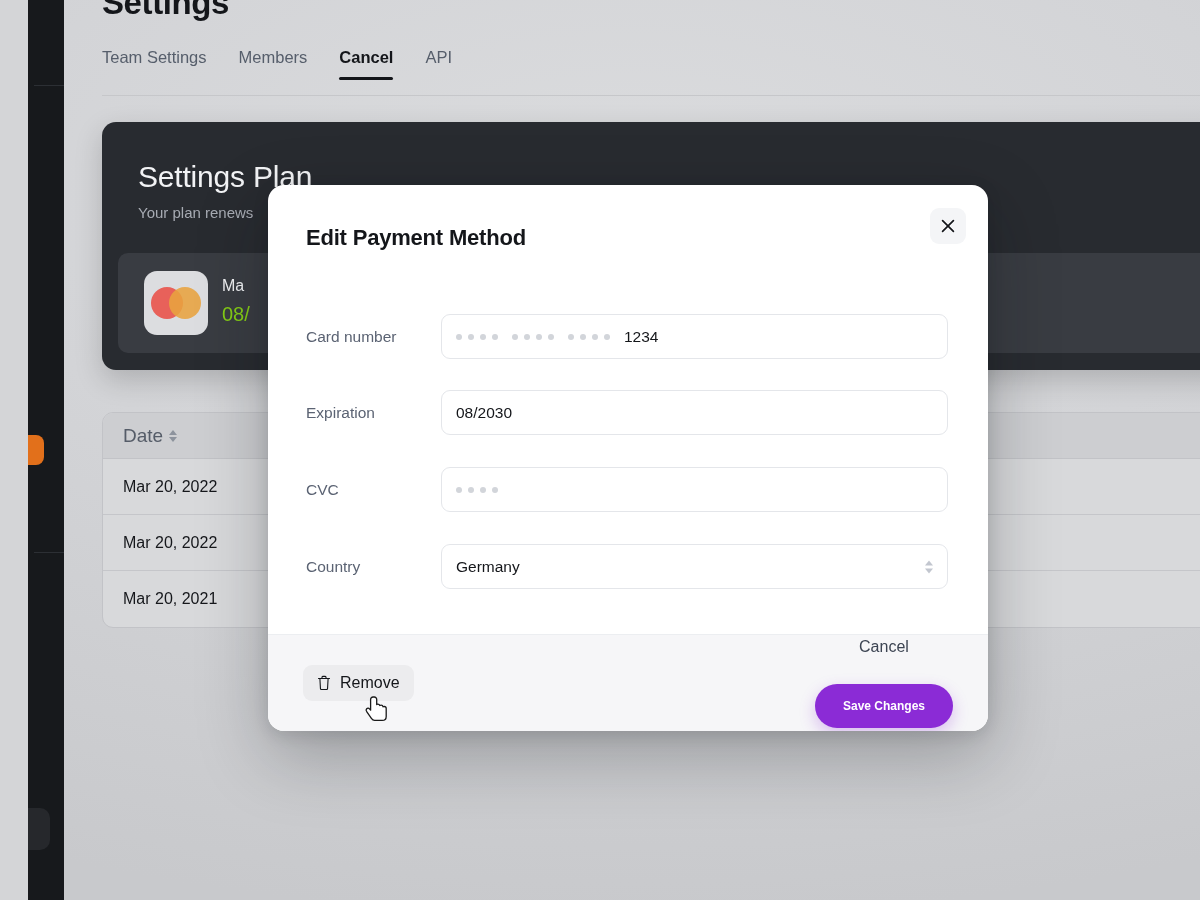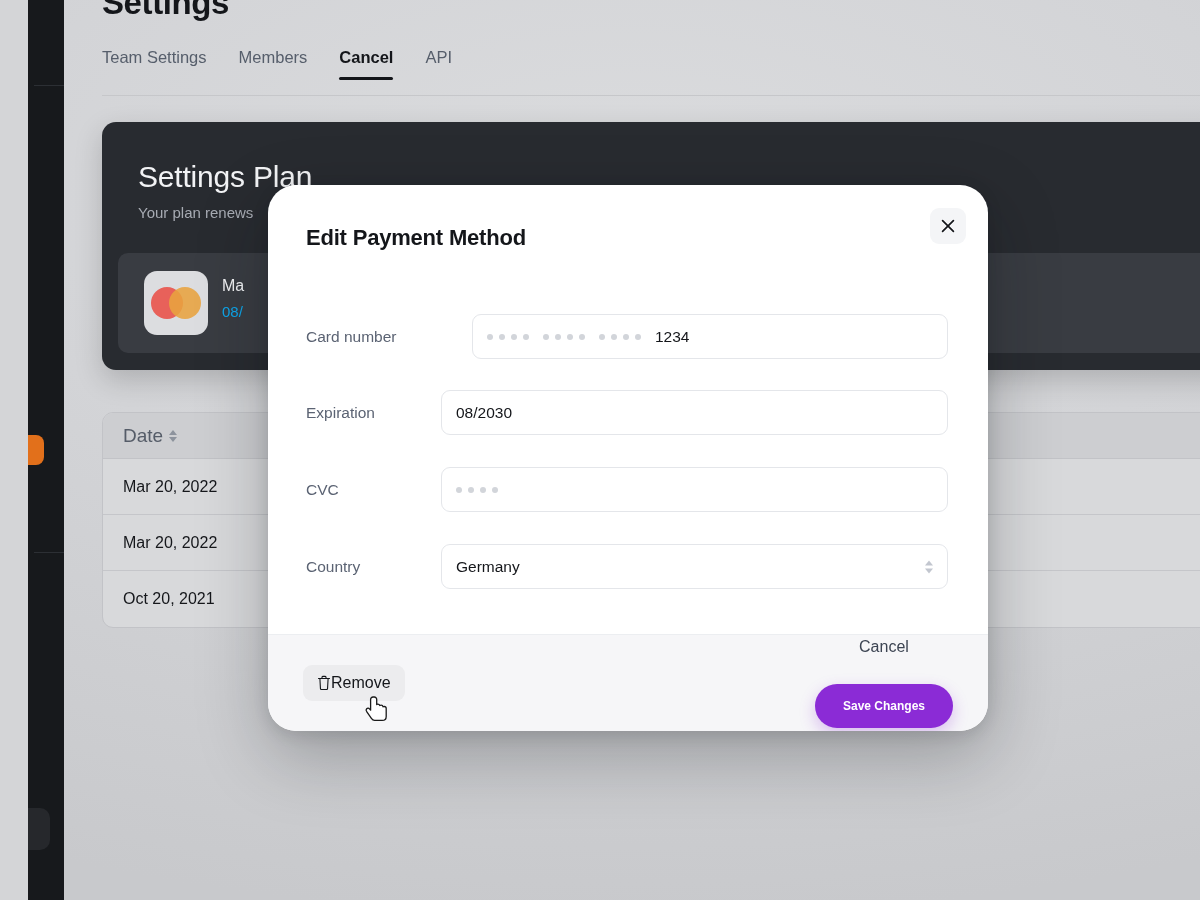--- a/index.html
+++ b/index.html
@@ -95,21 +95,21 @@
     position: absolute; top: 16px; width: 32px; height: 32px; border-radius: 50%;
   }
   .pm-logo .c-red   { left: 7px;  background: #e8564e; opacity: 0.92; }
   .pm-logo .c-amber { left: 25px; background: #e8a33f; opacity: 0.88; }
   .pm-brand {
     position: absolute; left: 104px; top: 24px;
     font-size: 16px; color: #f0f1f3;
   }
   .pm-exp {
     position: absolute; left: 104px; top: 50px;
-    font-size: 15px; color: #0ea5e9;
+    font-size: 20px; color: #84cc16;
   }
 
   
   .table {
     position: absolute; left: 38px; top: 412px;
     width: 1166px; border-radius: 11px; overflow: hidden;
     border: 1px solid #c2c3c7;
     background: #d8d9db;
   }
   .t-head {
@@ -130,21 +130,21 @@
   .t-row {
     height: 56px; display: flex; align-items: center;
     border-bottom: 1px solid #c5c6ca;
     font-size: 16px; color: #15171b;
   }
   .t-row:last-child { border-bottom: none; }
   .t-td { padding-left: 20px; }
   .modal {
     position: absolute; left: 240px; top: 185px;
     width: 720px; height: 546px;
-    background: #ffffff; border-radius: 28px;
+    background: #ffffff; border-radius: 16px;
     box-shadow: 0 24px 70px rgba(16,18,22,0.28), 0 4px 16px rgba(16,18,22,0.12);
     z-index: 50; overflow: hidden;
     display: flex; flex-direction: column;
   }
   .modal-body { position: relative; flex: 1; }
   .modal-title {
     position: absolute; left: 38px; top: 40px;
     font-size: 22px; font-weight: 700; color: #14161a; letter-spacing: -0.2px;
   }
   .close-btn {
@@ -188,21 +188,21 @@
   }
   .stepper i.up   { border-bottom: 5px solid #c2c6cf; }
   .stepper i.down { border-top: 5px solid #c2c6cf; }
 
   .modal-footer {
     height: 97px; background: #f6f6f8; border-top: 1px solid #eceef1;
     display: flex; align-items: center; padding: 0 35px;
     position: relative;
   }
   .remove-btn {
-    display: inline-flex; align-items: center; 
+    display: inline-flex; align-items: center; gap: 9px;
     background: #ececee; border: none; border-radius: 9px;
     padding: 9px 14px; font-size: 16px; color: #14161a; cursor: pointer;
     font-family: "Liberation Sans", sans-serif;
   }
   .footer-right {
     margin-left: auto; display: flex; align-items: center; gap: 28px; flex-direction: column;
   }
   .cancel-btn {
     background: none; border: none; font-size: 16px; color: #3c4452;
     cursor: pointer; font-family: "Liberation Sans", sans-serif;
@@ -269,39 +269,39 @@
             </span>
         </div>
       </div>
       <div class="t-row">
         <div class="t-td">Mar 20, 2022</div>
       </div>
       <div class="t-row">
         <div class="t-td">Mar 20, 2022</div>
       </div>
       <div class="t-row">
-        <div class="t-td">Oct 20, 2021</div>
+        <div class="t-td">Mar 20, 2021</div>
       </div>
     </div>
 
   </div>
 
   <div class="modal">
 
     <div class="modal-body">
 
       <div class="modal-title">Edit Payment Method</div>
 
       <button class="close-btn">
         <svg width="16" height="16" viewBox="0 0 16 16">
           <path d="M2.6 2.6 L13.4 13.4 M13.4 2.6 L2.6 13.4" stroke="#14161a" stroke-width="1.7" stroke-linecap="round"></path>
         </svg>
       </button>
 
-      <div class="field-row" style="top:129px;gap:31px;">
+      <div class="field-row" style="top:129px;">
         <div class="f-label">Card number</div>
         <div class="f-input">
           <span class="dots">
             <span class="dotgrp">
                 <b></b>
                 <b></b>
                 <b></b>
                 <b></b>
               </span>
             <span class="dotgrp">

